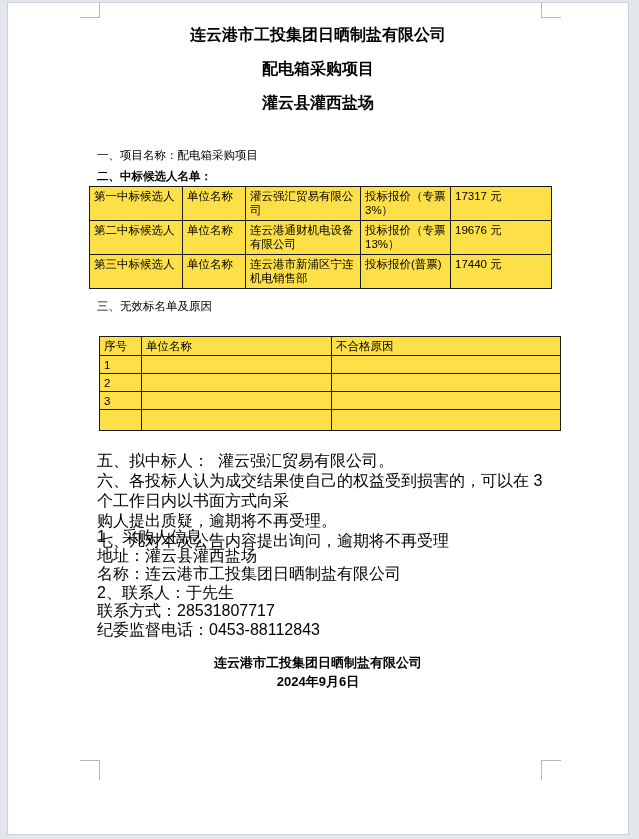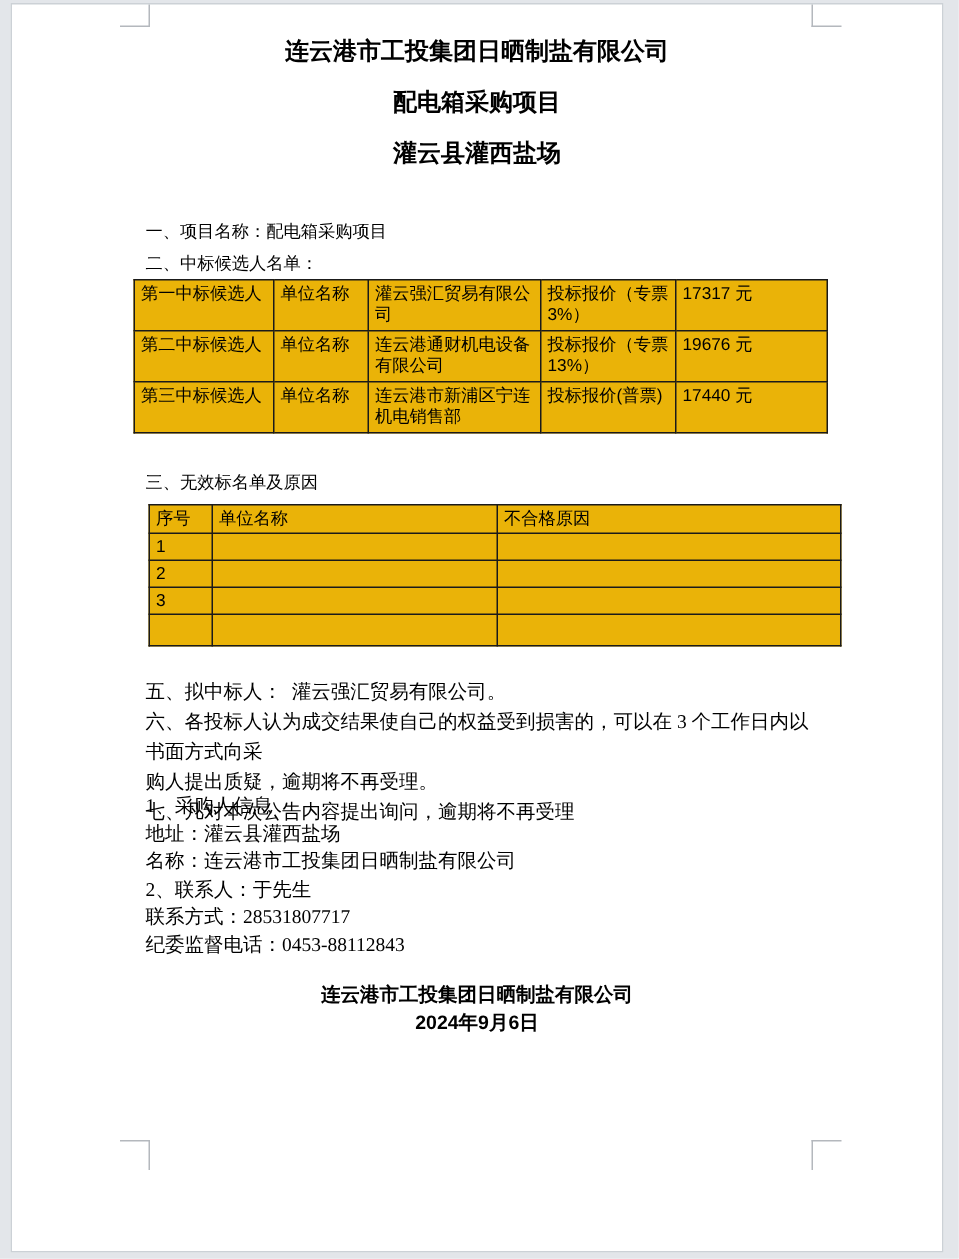--- a/index.html
+++ b/index.html
@@ -18,33 +18,33 @@
   .mark{position:absolute;width:19px;height:19px;border:0 solid #b4b8bd;}
   .mark.tl{left:72px;top:-5px;border-right-width:1px;border-bottom-width:1px;}
   .mark.tr{left:533px;top:-5px;border-left-width:1px;border-bottom-width:1px;}
   .mark.bl{left:72px;top:757px;border-right-width:1px;border-top-width:1px;}
   .mark.br{left:533px;top:757px;border-left-width:1px;border-top-width:1px;}
 
   .title-block{position:absolute;top:15px;left:0;width:100%;text-align:center;
     font-weight:bold;font-size:16px;line-height:34px;}
   .para{position:absolute;font-size:11.5px;line-height:15px;white-space:pre-wrap;}
   #s1{left:89px;top:145px;}
-  #s2{left:89px;top:166px;}
-  #s3{left:89px;top:312px;font-family:Liberation Mono, monospace;}
+  #s2{left:89px;top:166px;font-weight:bold;}
+  #s3{left:89px;top:296px;font-family:Liberation Mono, monospace;}
 
-  table{border-collapse:collapse;table-layout:fixed;position:absolute;background:#eab308;}
+  table{border-collapse:collapse;table-layout:fixed;position:absolute;background:#fde047;}
   td,th{border:1px solid #1a1a1a;font-size:11.5px;line-height:14px;
     padding:2px 2px 1px 4px;vertical-align:top;text-align:left;
     font-weight:normal;overflow:hidden;word-break:normal;}
   #candidates-table{left:81px;top:183px;width:462px;}
   #invalid-table{left:91px;top:333px;width:461px;padding-left:11px;}
   tr.h34{height:34px;} tr.h19{height:19px;} tr.h16{height:16px;}
   tr.h17{height:17px;} tr.h21{height:21px;}
 
-  .block{position:absolute;font-size:13px;font-family:Liberation Serif, serif;}
+  .block{position:absolute;font-size:16px;}
   #blockA{left:89px;top:448px;width:452px;line-height:20px;}
   #blockB{left:89px;top:525px;width:452px;line-height:18.5px;}
   .block div{white-space:pre-wrap;}
 
   .footer-block{position:absolute;top:650px;left:0;width:100%;text-align:center;
     font-weight:bold;font-size:13px;line-height:19px;}
 </style>
 </head>
 <body>
 

